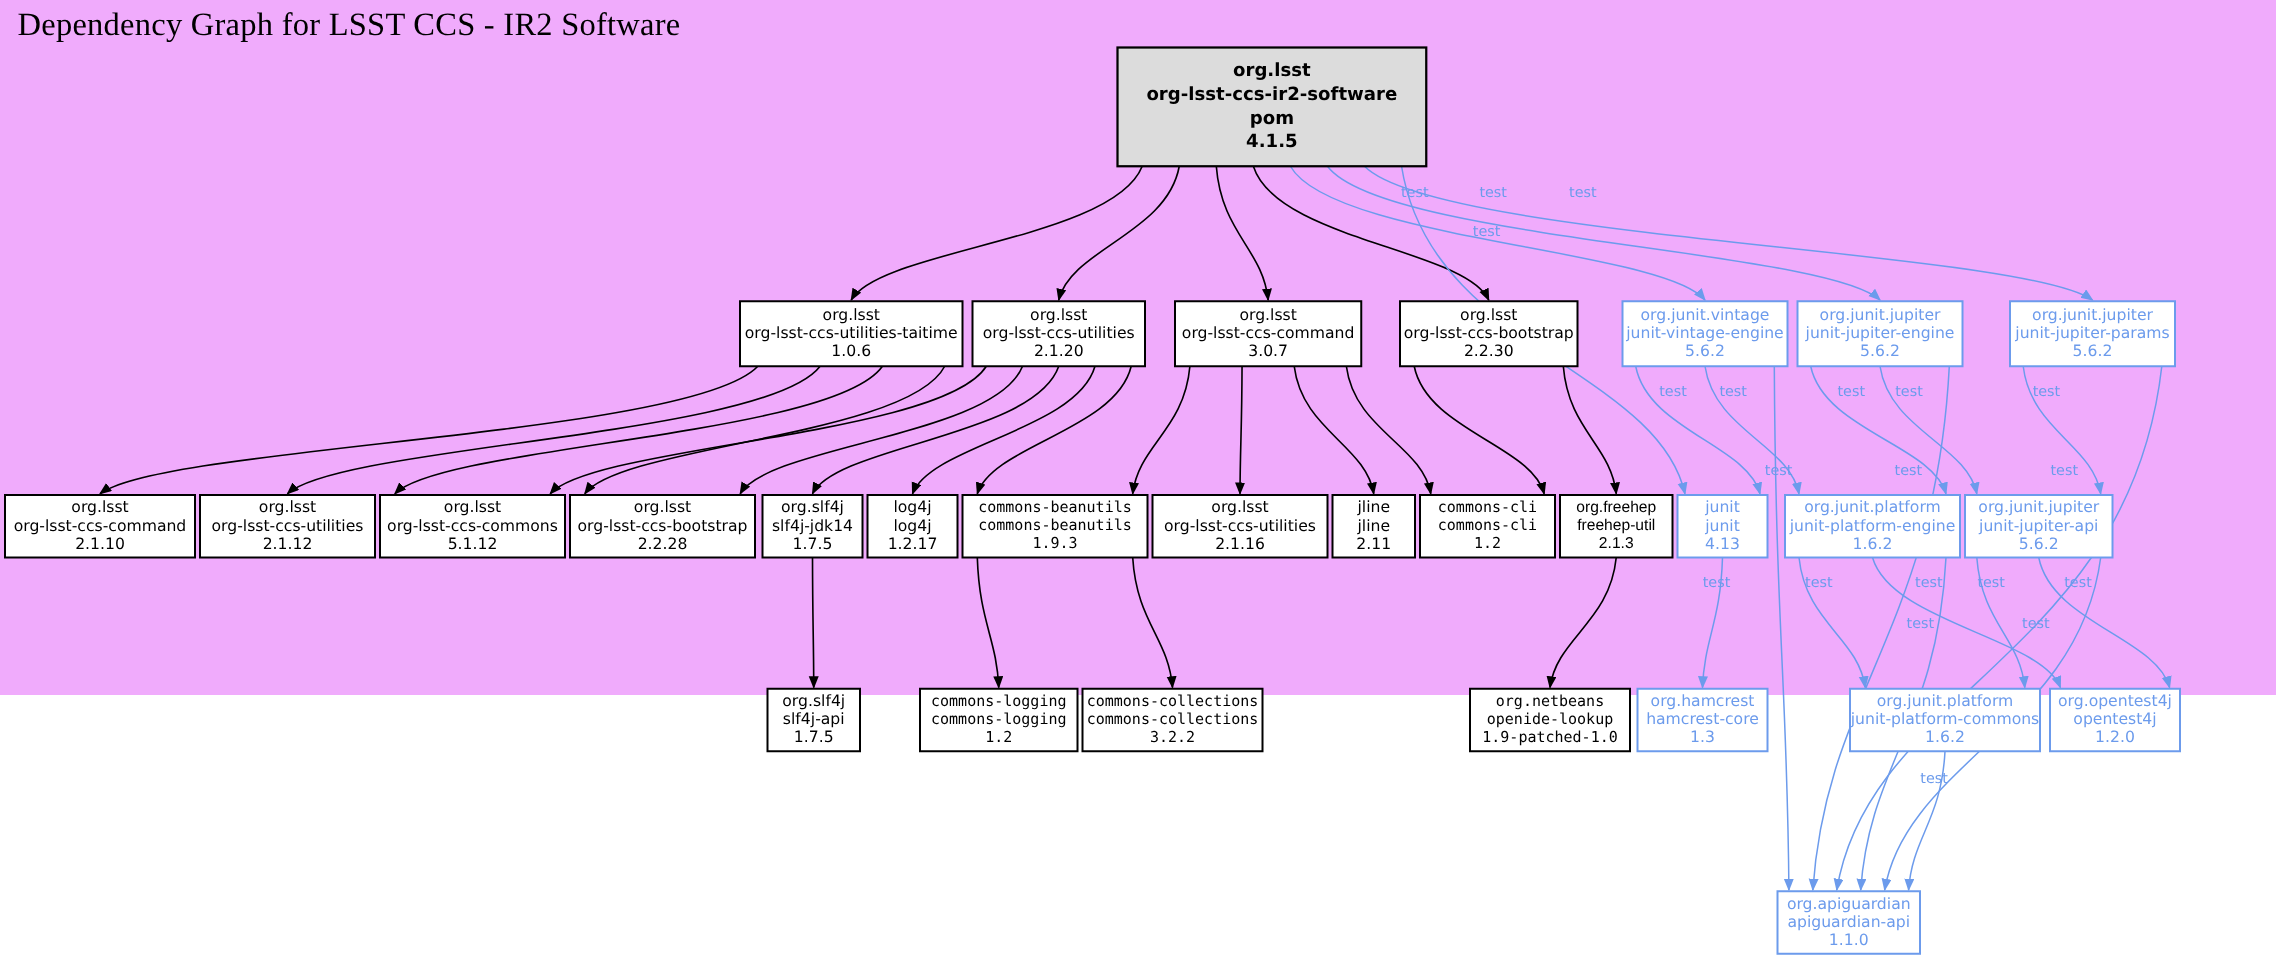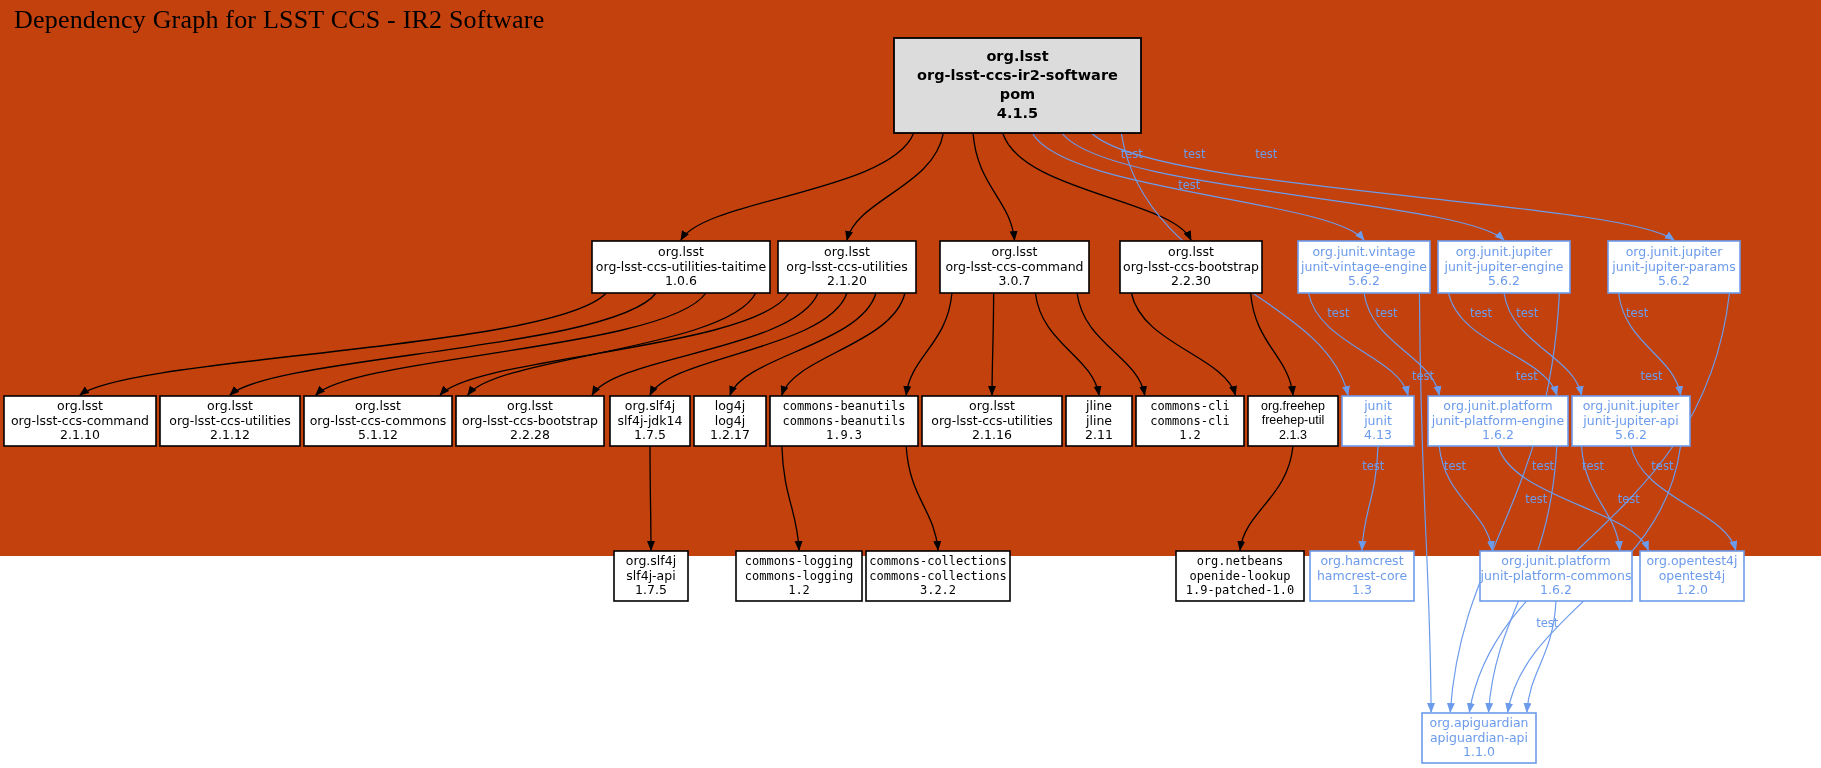--- a/index.html
+++ b/index.html
@@ -1,17 +1,17 @@
 <!DOCTYPE html>
 <html><head>
 <meta charset="utf-8">
 <style>
   html,body{margin:0;padding:0;background:#ffffff;}
   body{width:1821px;height:768px;overflow:hidden;font-family:"Liberation Sans",sans-serif;}
-  #stage{position:relative;width:1821px;height:556px;background:#c2410c;}
+  #stage{position:relative;width:1821px;height:556px;background:#f0abfc;}
   #title{
     position:absolute;left:14px;top:5px;
     font-family:"Liberation Serif",serif;
     font-size:26px;color:#000;white-space:nowrap;letter-spacing:.2px;
   }
   svg#graph{position:absolute;left:0;top:0;width:1821px;height:768px;}
   .node rect{fill:#fff;stroke:#000;stroke-width:1.6;}
   .node.root rect{fill:#dcdcdc;stroke:#000;stroke-width:1.8;}
   .node.test rect{fill:#fff;stroke:#6c9bec;stroke-width:1.6;}
   .node text{

